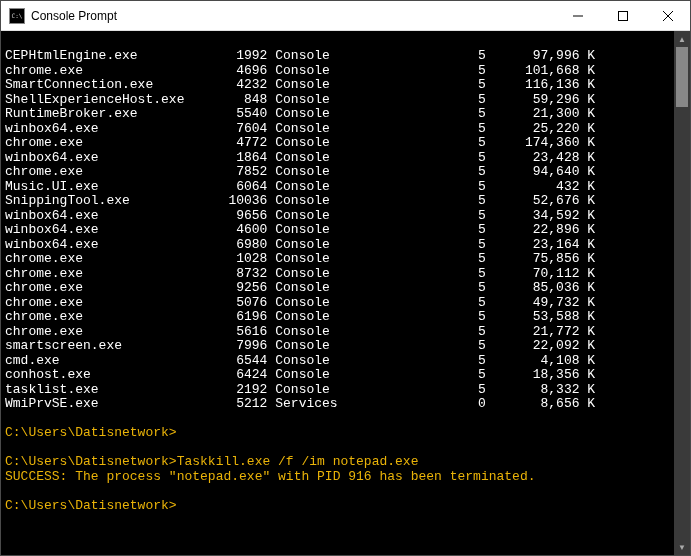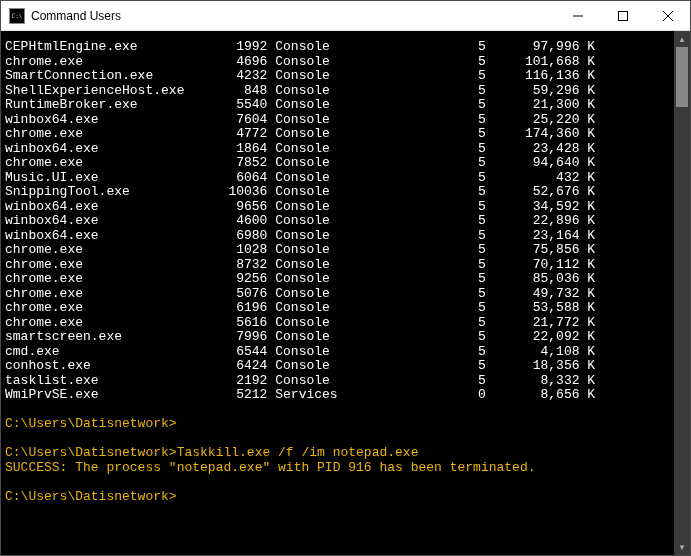--- a/index.html
+++ b/index.html
@@ -70,21 +70,21 @@
       display: flex;
       background: #000000;
     }
     .terminal {
       flex: 1;
       background: #000000;
       color: #ffffff;
       font-family: 'Consolas', 'Courier New', monospace;
       font-size: 13px;
       line-height: 14.5px;
-      padding: 9px 0 0 4px;
+      padding: 18px 0 0 4px;
       overflow: hidden;
       white-space: pre;
     }
     .scrollbar {
       width: 16px;
       background: #3a3a3a;
       position: relative;
     }
     .scrollbar-thumb {
       position: absolute;
@@ -113,21 +113,21 @@
     .col-name { width: 200px; }
     .yellow { color: #eab308; }
     .blank { height: 14.5px; }
   </style>
 </head>
 <body>
 
 <div class="window">
   <div class="titlebar">
     <div class="titlebar-icon"></div>
-    <div class="titlebar-title">Command Users</div>
+    <div class="titlebar-title">Console Prompt</div>
     <div class="titlebar-buttons">
       <div class="titlebar-btn">
         <svg width="10" height="10" viewBox="0 0 10 10">
             <line x1="0" y1="5" x2="10" y2="5" stroke="currentColor" stroke-width="1"></line>
           </svg>
       </div>
       <div class="titlebar-btn">
         <svg width="10" height="10" viewBox="0 0 10 10">
             <rect x="0.5" y="0.5" width="9" height="9" fill="none" stroke="currentColor" stroke-width="1"></rect>
           </svg>

